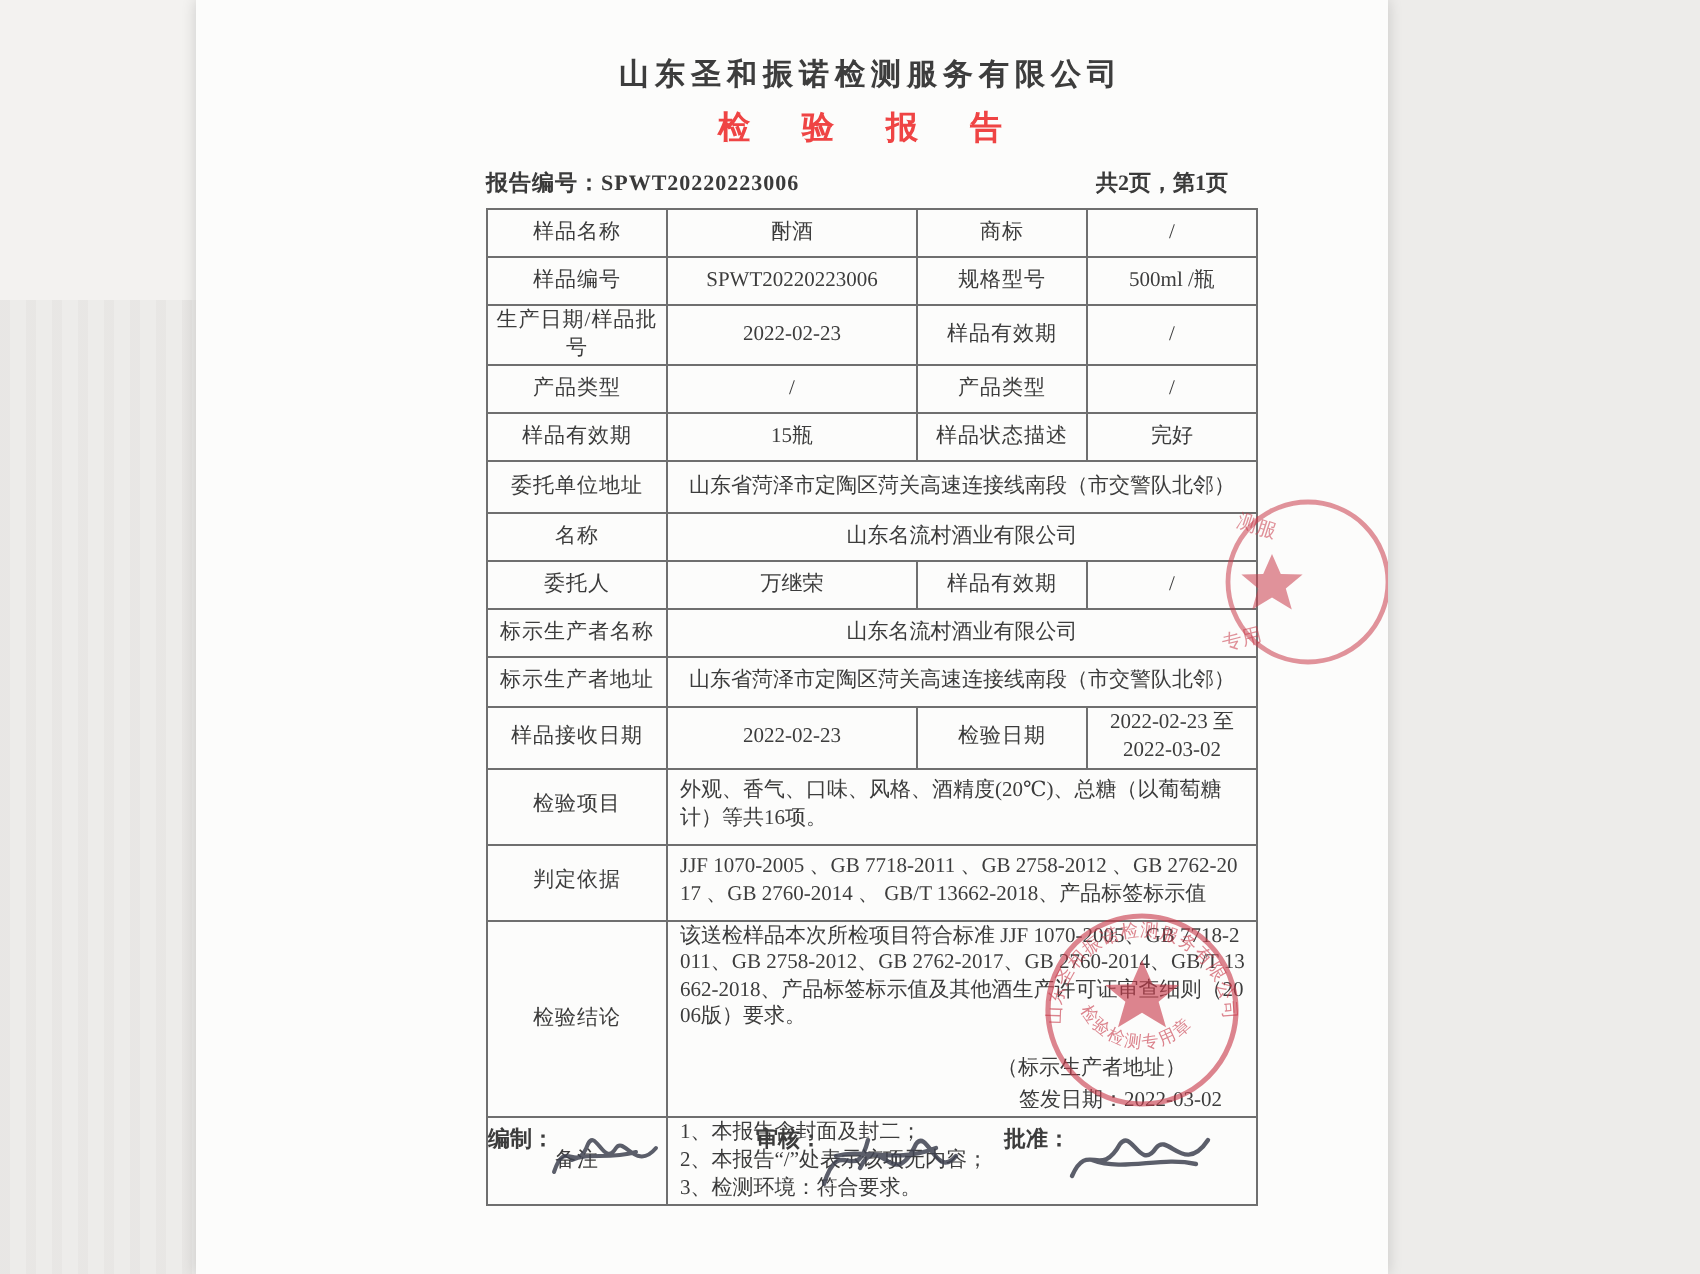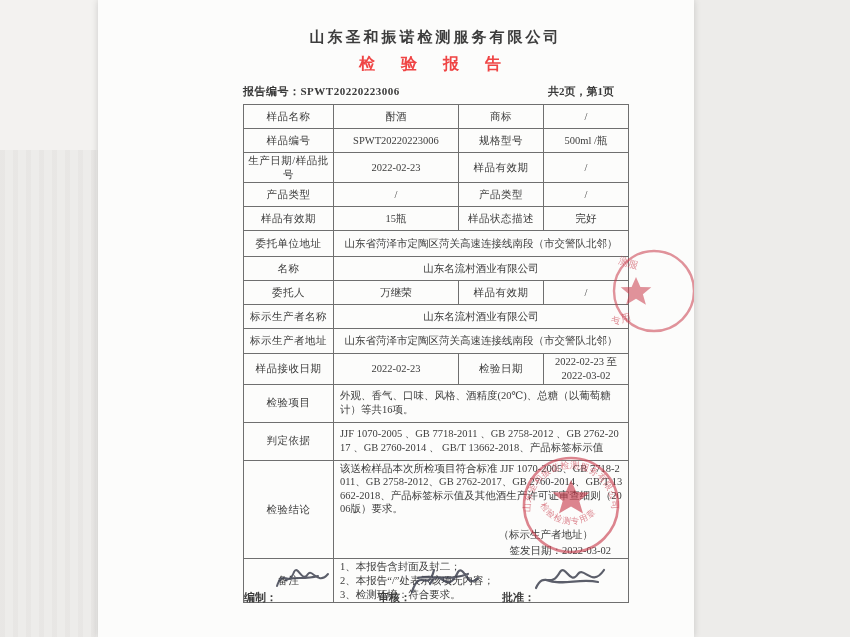--- a/index.html
+++ b/index.html
@@ -33,21 +33,21 @@
     border:1px solid #6f6f6f;font-size:10.5px;text-align:center;vertical-align:middle;
     padding:1px 3px;color:#3c3c3c;line-height:1.3;word-break:break-all;margin-left:44px;
   }
   table.rpt td.lbl{letter-spacing:.5px;}
   table.rpt td.left{text-align:left;padding-left:6px;padding-right:5px;}
   table.rpt td .seal-note{text-align:right;padding-right:30px;margin-top:12px;}
   table.rpt td .issue-date{text-align:right;padding-right:12px;margin-top:2px;}
   table.rpt td .cell-line{display:block;}
   .sign-row{position:absolute;left:140px;top:560px;width:410px;height:56px;font-size:11px;font-weight:bold;color:#3c3c3c;}
   .sig-item{position:absolute;top:0;height:50px;}
-  .sig-item .sig-label{position:absolute;left:0;top:30px;white-space:nowrap;}
+  .sig-item .sig-label{position:absolute;left:0;top:2px;white-space:nowrap;}
   .sig-item svg{position:absolute;left:30px;top:0;}
   .stamp{position:absolute;pointer-events:none;}
   .stamp-main{left:420px;top:452px;width:106px;height:106px;}
   .stamp-edge{left:504px;top:245px;width:92px;height:92px;}
 </style>
 </head>
 <body>
 
 <div class="screen">
   <div class="top-fade"></div>

